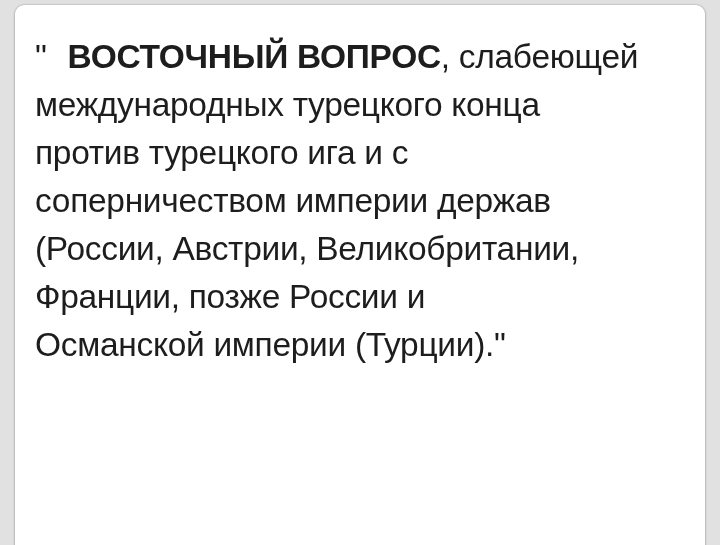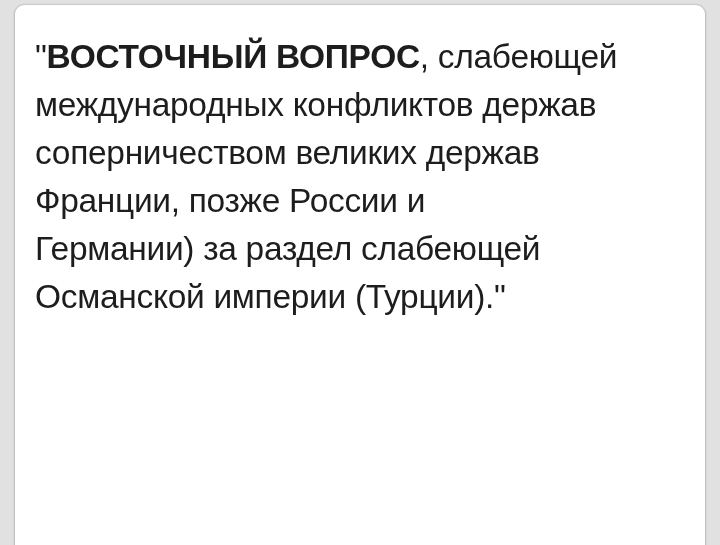--- a/index.html
+++ b/index.html
@@ -35,29 +35,31 @@
     font-size: 33.5px;
     line-height: 48px;
     letter-spacing: -0.3px;
     color: var(--text, #1d1d1d);
   }
   .line {
     white-space: nowrap;
   }
   .bold {
     font-weight: bold;
+    margin-left: 21px;
   }
 </style>
 </head>
 <body>
 
 <div class="screen">
   <div class="card">
     <div class="card-text">
       <div class="line"><span>"</span><span class="bold">ВОСТОЧНЫЙ ВОПРОС</span><span>, слабеющей</span></div>
-      <div class="line">международных конфликтов держав</div>
-      <div class="line">соперничеством великих держав</div>
+      <div class="line">международных турецкого конца</div>
+      <div class="line">против турецкого ига и с</div>
+      <div class="line">соперничеством империи держав</div>
+      <div class="line">(России, Австрии, Великобритании,</div>
       <div class="line">Франции, позже России и</div>
-      <div class="line">Германии) за раздел слабеющей</div>
       <div class="line">Османской империи (Турции)."</div>
     </div>
   </div>
 </div>
 
 </body></html>

